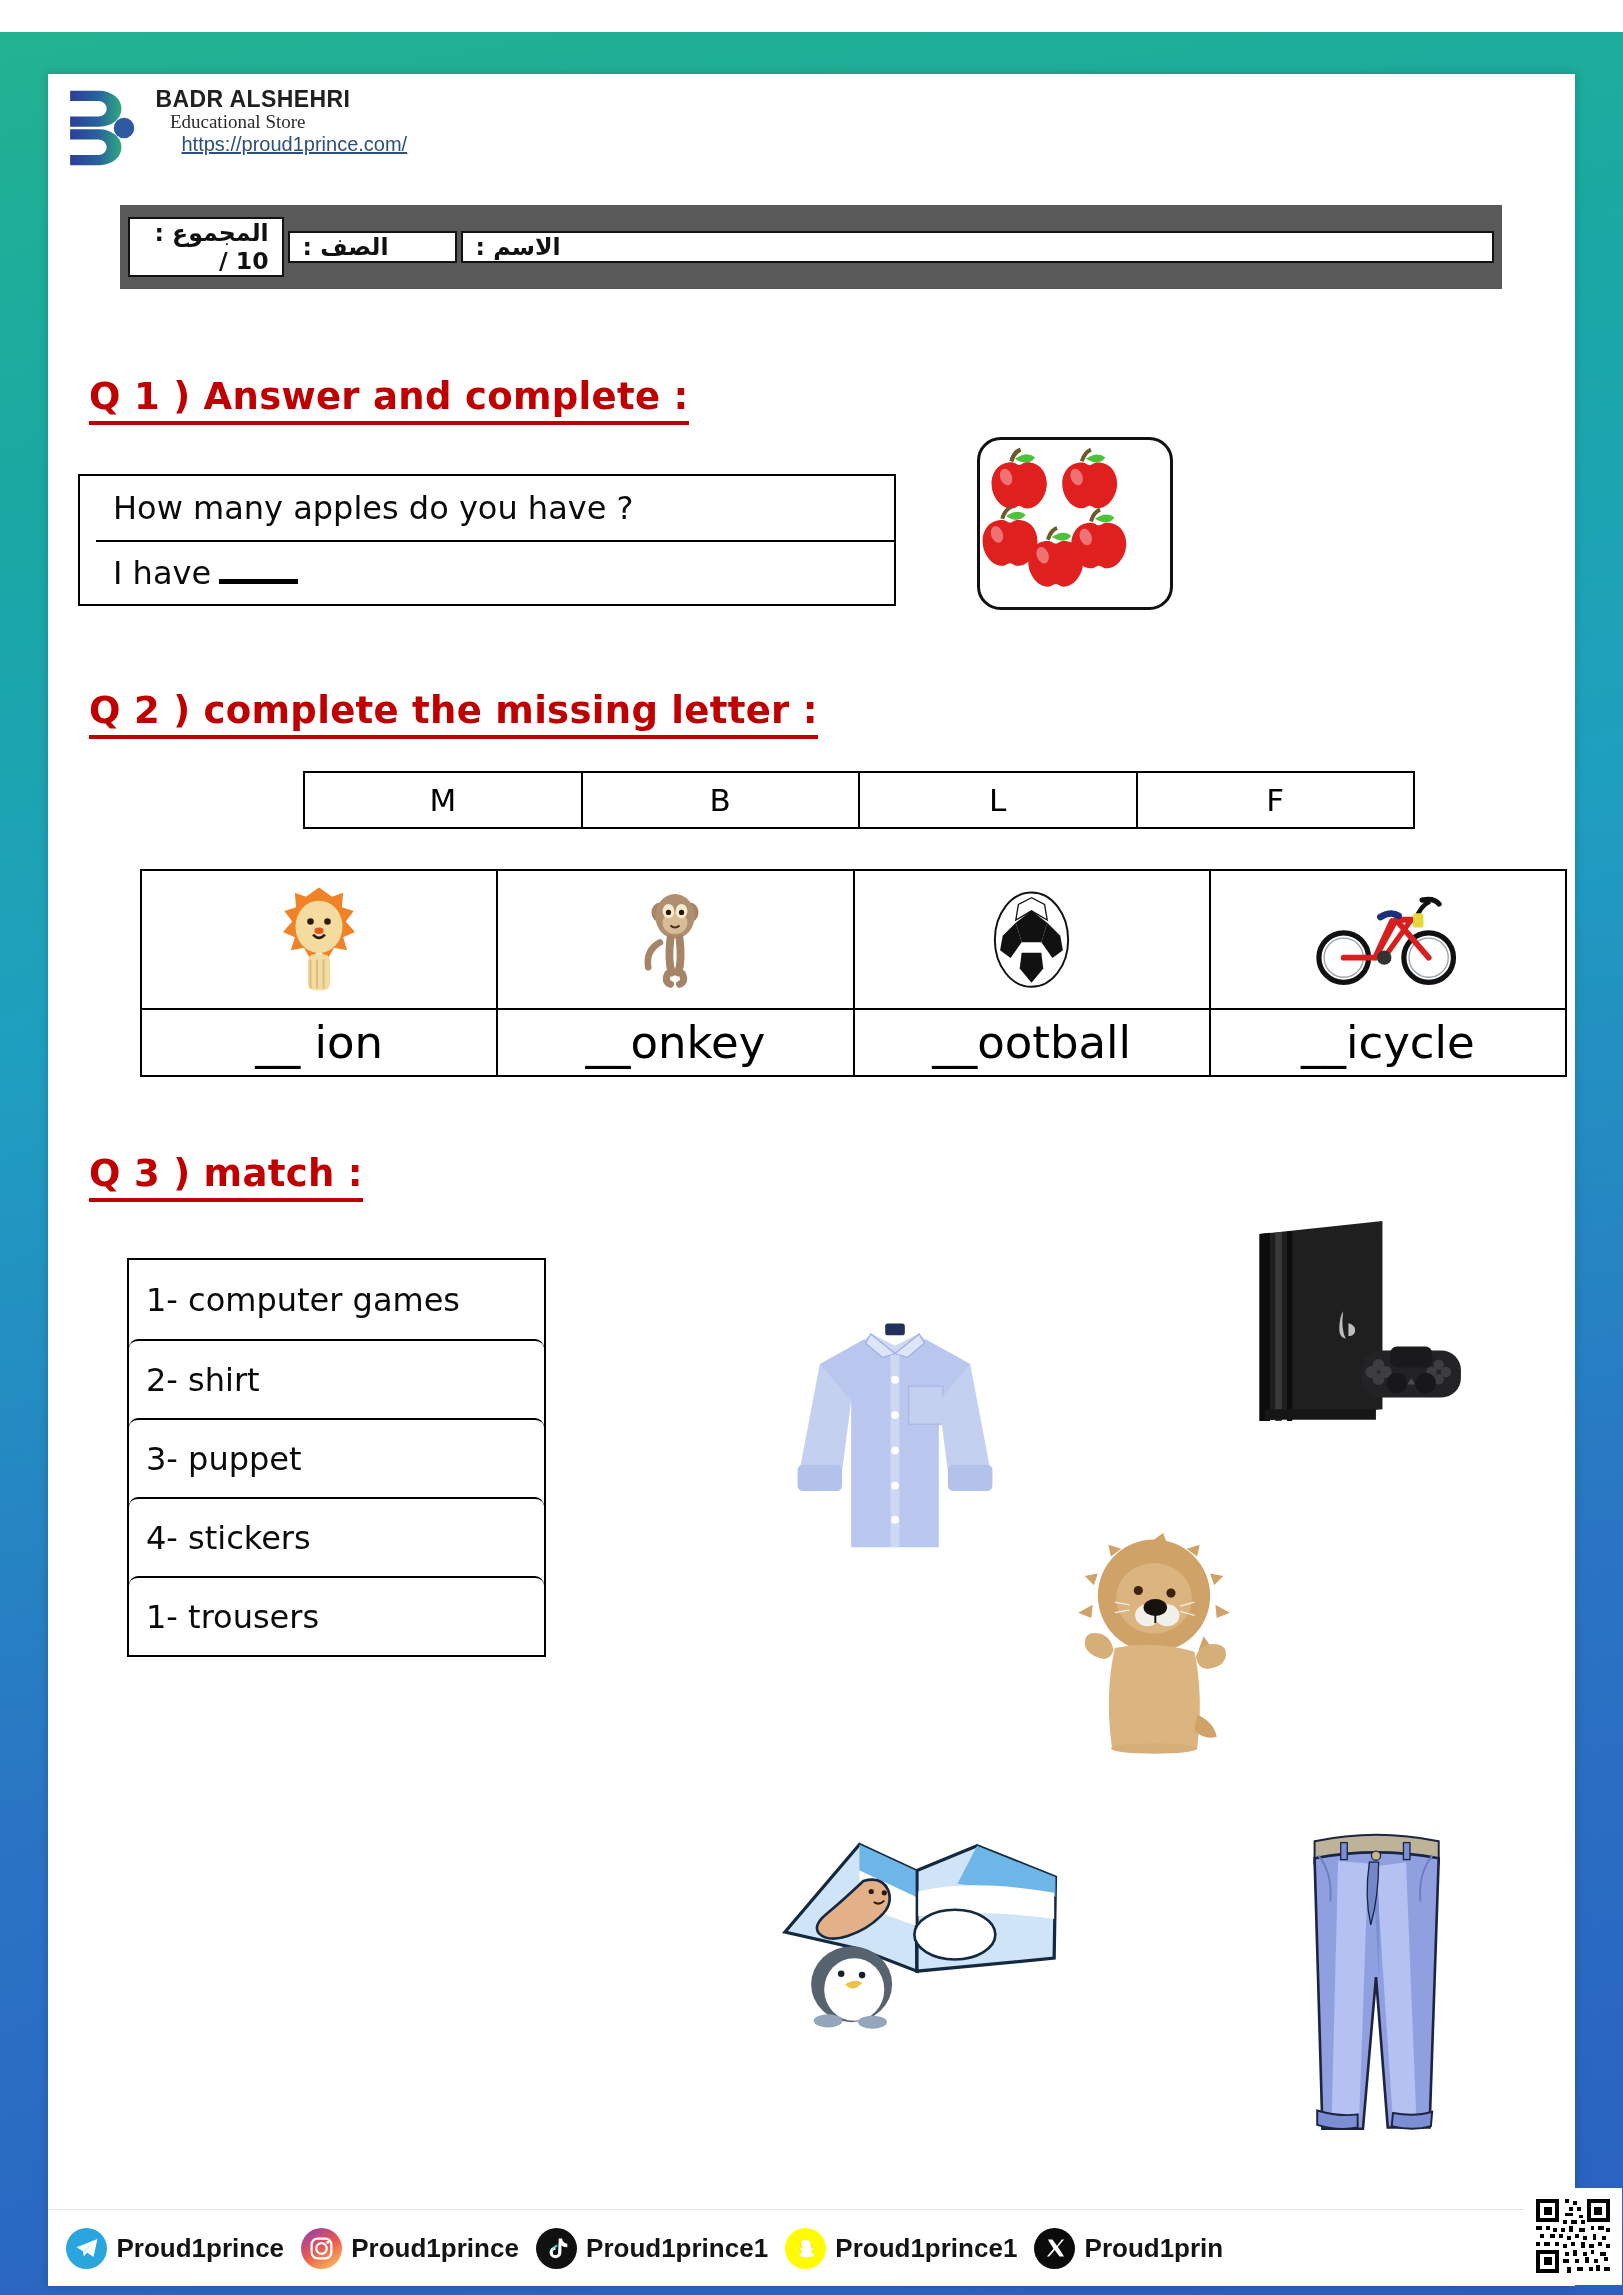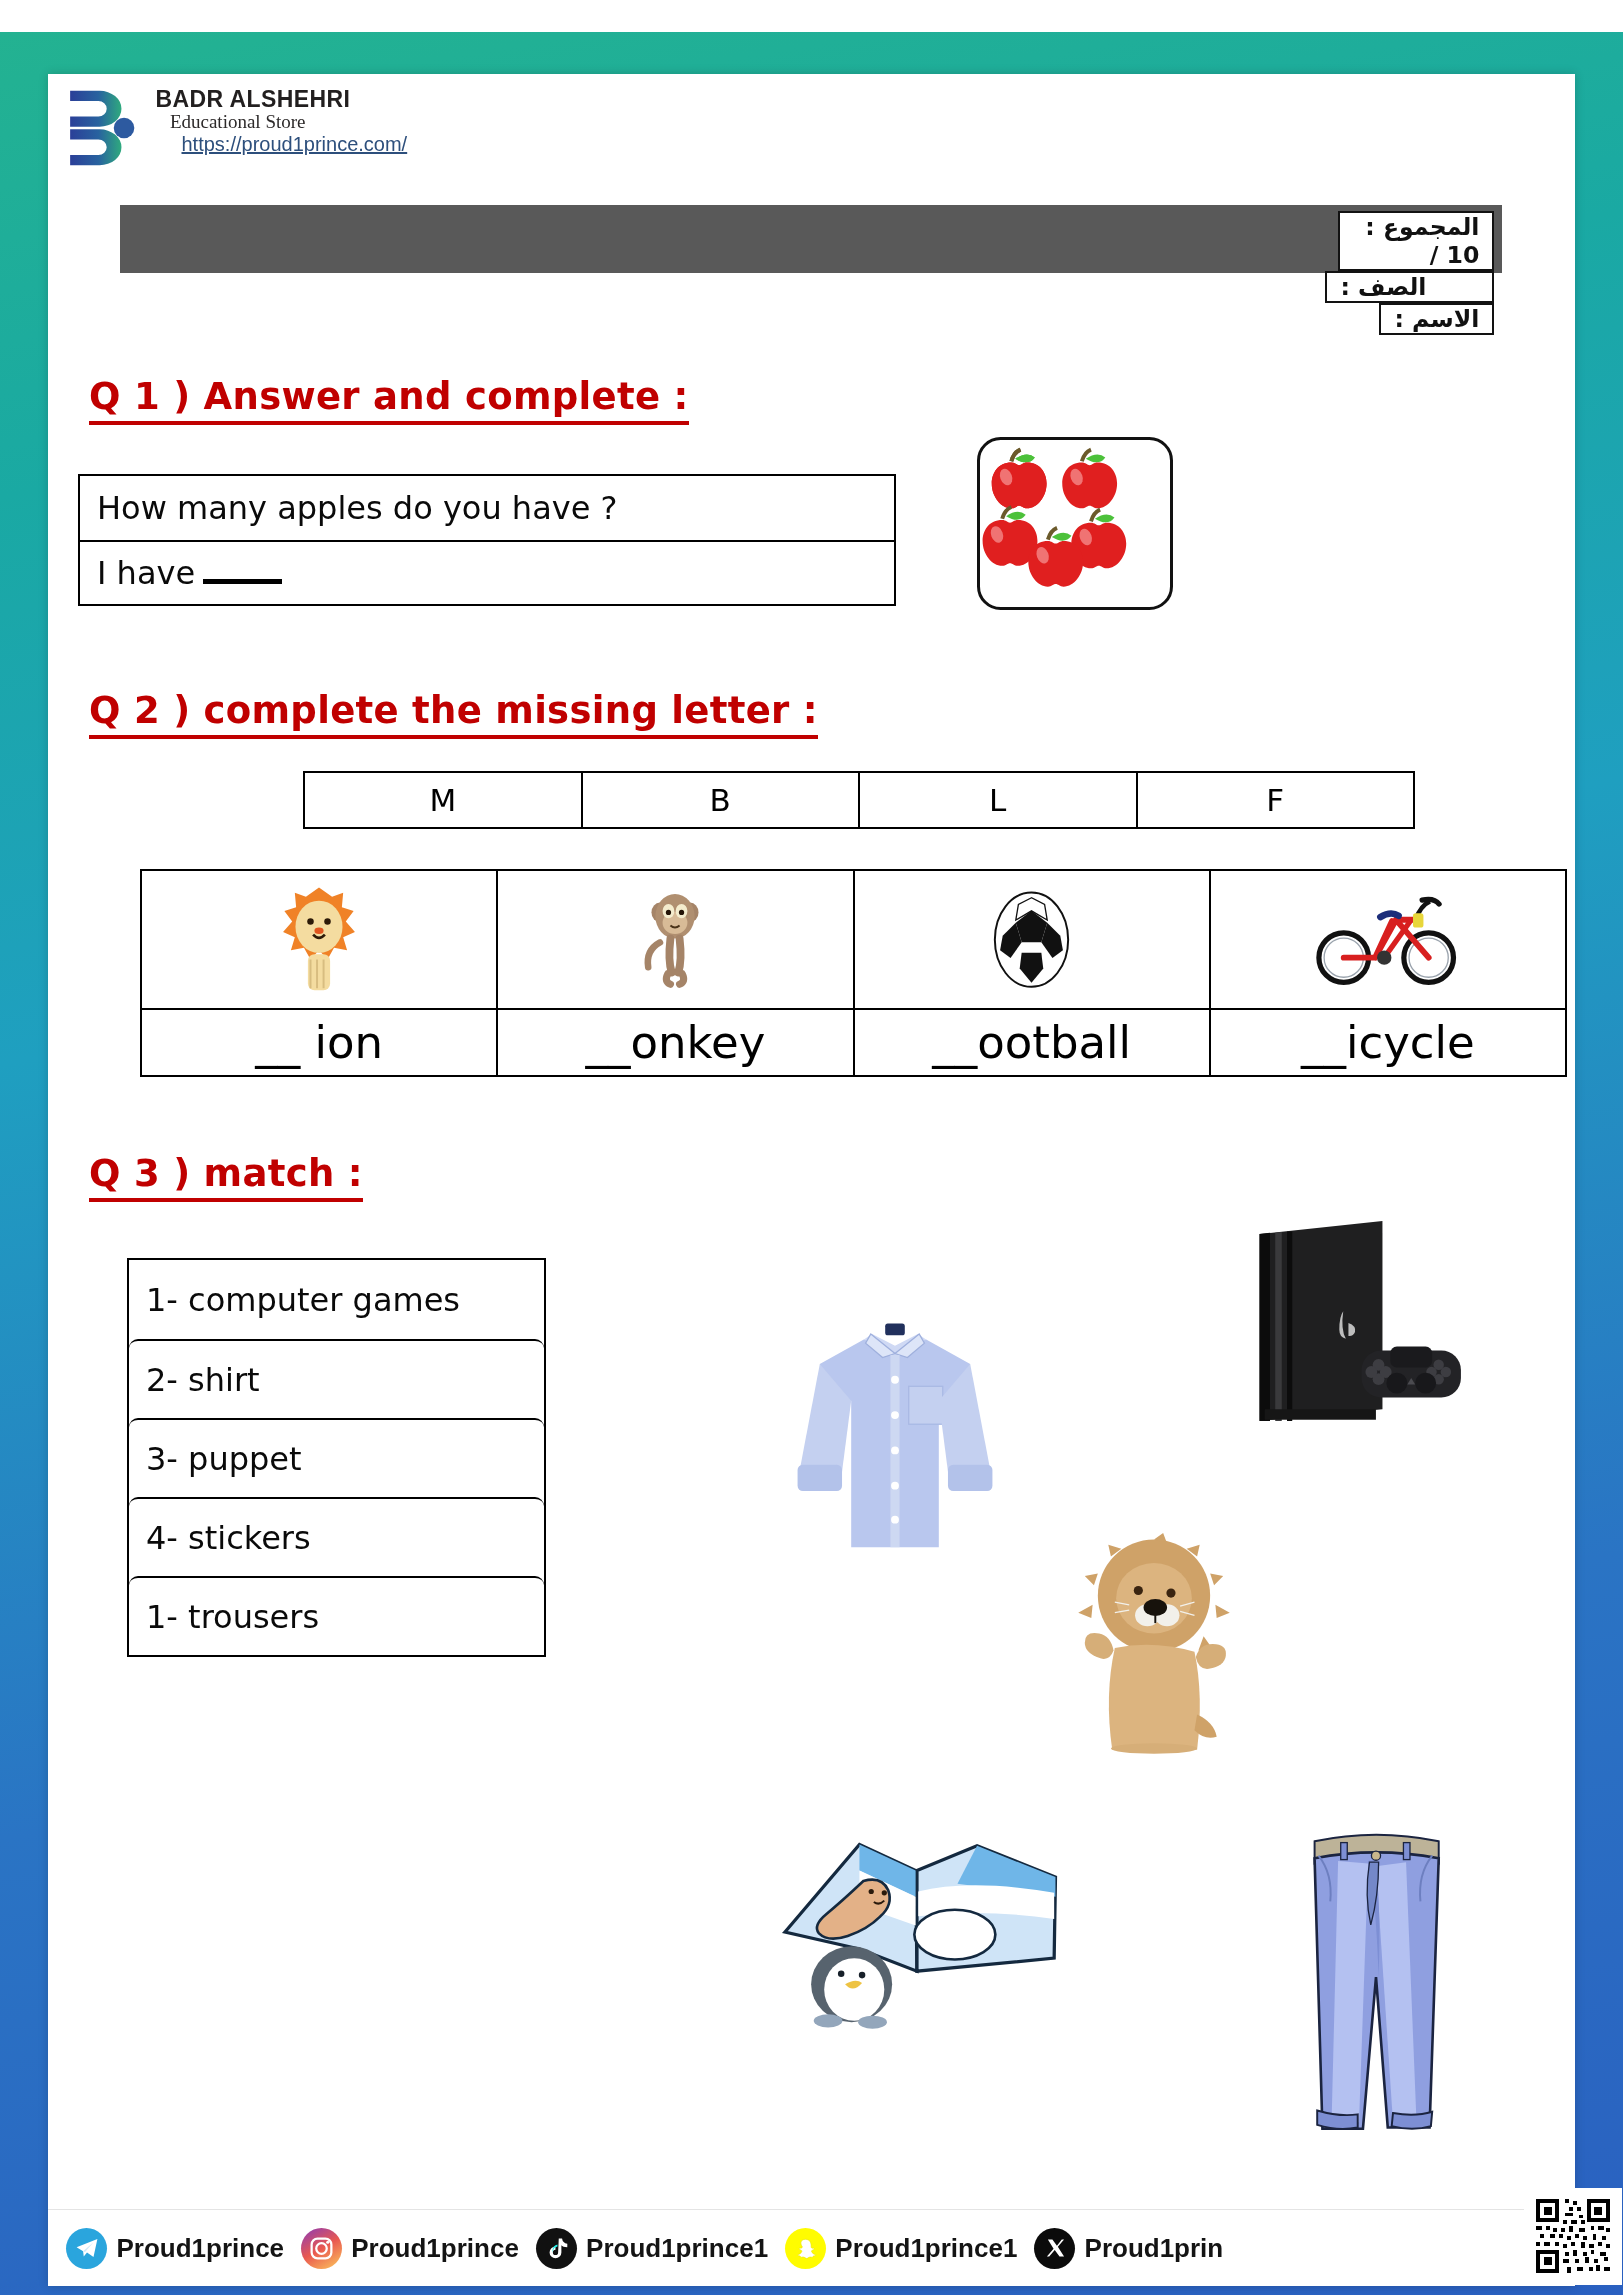--- a/index.html
+++ b/index.html
@@ -29,23 +29,23 @@
   .logo-txt { position: absolute; left: 97px; top: 1.3px; }
   .logo-name { font-size: 23px; font-weight: 700; color: #221f1f; letter-spacing: 0.4px;
                font-family: "Liberation Sans", sans-serif; line-height: 1.06; }
   .logo-sub { font-size: 19px; color: #2d2a2a; padding-left: 14.4px; line-height: 1.15;
               font-family: Liberation Serif, serif; }
   .logo-url { font-size: 20px; color: #2d4f7c; padding-left: 26px; text-decoration: underline;
               line-height: 1.15; font-family: "Liberation Sans", sans-serif; }
 
   
   .infobar {
-    position: absolute; left: 72px; top: 131px; width: 1382px; height: 68px;
+    position: absolute; left: 72px; top: 131px; width: 1382px; height: 84px;
     border: 3.3px solid #595959; background: #595959;
-    display: flex; flex-direction: column; align-items: flex-end; padding: 2.6px;
+    display: flex; flex-direction: row; align-items: center; padding: 2.6px;
   }
   .infocell {
     background: #ffffff; border: 2px solid #121212;
     display: flex; align-items: center; justify-content: flex-end;
     padding: 0 13px; margin: 0 2px;
     direction: rtl;
     font-size: 23.6px; font-weight: 700; color: #111; letter-spacing: 0;
     font-family: "DejaVu Sans", sans-serif;
   }
   .infocell.total { width: 156px; }
@@ -60,21 +60,21 @@
     border-bottom: 4.6px solid #c00000;
     padding-bottom: 2.6px; display: inline-block;
     font-family: "DejaVu Sans", sans-serif;
     white-space: nowrap;
   }
 
   
   .hand { font-family: "DejaVu Sans", sans-serif; font-size: 32px; color: #0a0a0a; }
 
   
-  .q1box { position: absolute; left: 30px; top: 400px; width: 818px; border: 2.6px solid #000; background:#fff; }
+  .q1box { position: absolute; left: 30px; top: 400px; width: 818px; border: 2.6px solid #000; background:#fff;padding-left:16px; }
   .q1row { height: 64px; display: flex; align-items: center; padding-left: 17px; }
   .q1row + .q1row { border-top: 2.6px solid #000; }
   .blank { display: inline-block; border-bottom: 5.2px solid #000; width: 79px; margin-left: 7.9px; height: 22px; }
 
   .applebox {
     position: absolute; left: 929px; top: 363px; width: 196px; height: 173px;
     border: 3.9px solid #111; border-radius: 23.6px; background: #fff;
   }
 
   

